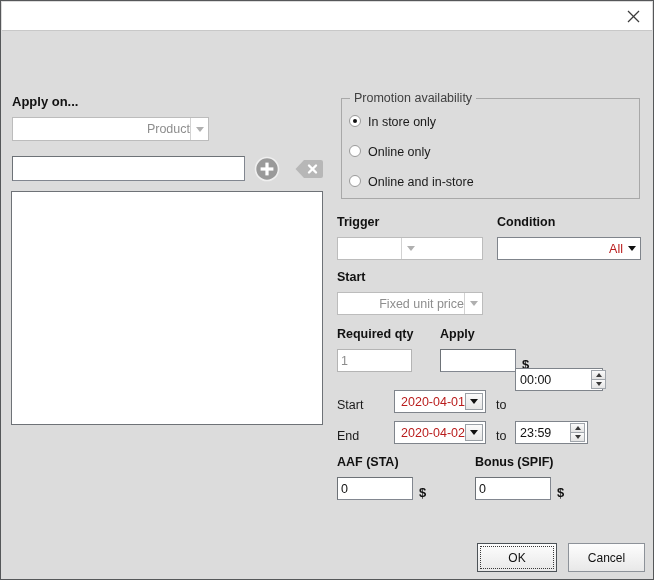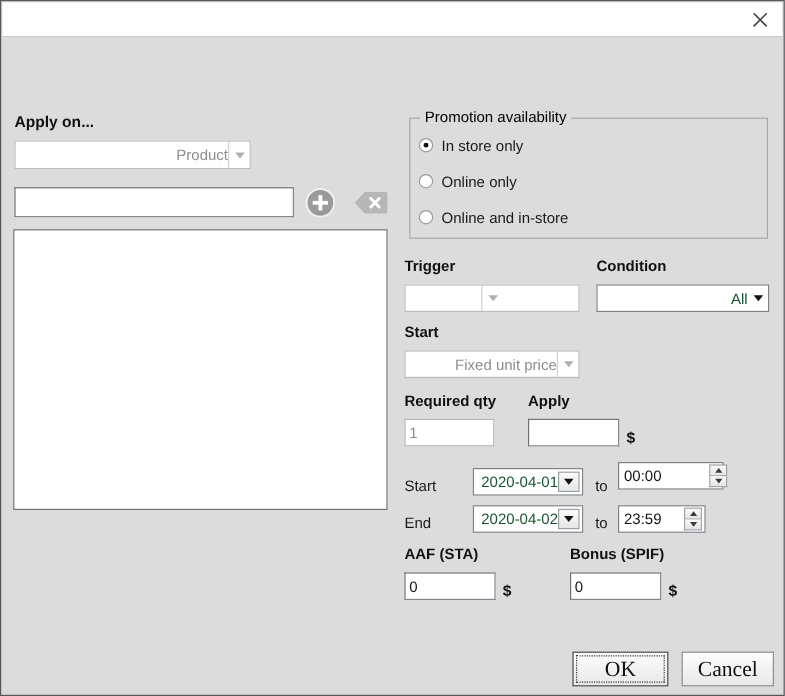--- a/index.html
+++ b/index.html
@@ -95,21 +95,21 @@
     background: #ffffff;
     border: 1px solid #7f848b;
     display: flex;
     align-items: center;
     text-align: right;
   }
   .combo .ctext {
     flex: 1 1 auto;
     padding-left: 4px;
     font-size: 12.5px;
-    color: #14532d;
+    color: #b91c1c;
     white-space: nowrap;
     overflow: hidden;
   }
   .combo .carrow {
     width: 17px;
     height: 100%;
     display: flex;
     align-items: center;
     justify-content: center;
     flex: 0 0 auto;
@@ -190,21 +190,21 @@
     border: 1px solid #a8a8a8;
     background: transparent;
   }
   .fieldset-legend {
     position: absolute;
     top: -8px;
     left: 8px;
     background: #dcdcdc;
     padding: 0 4px;
     font-size: 12.5px;
-    color: #000000;
+    color: #404040;
     white-space: nowrap;
   }
   .radio-row {
     position: absolute;
     display: flex;
     align-items: flex-start;
     cursor: pointer;
   }
   .radio-mark {
     width: 12px;
@@ -249,22 +249,22 @@
     cursor: pointer;
     display: block;
   }
 
   
   .dlgbtn {
     position: absolute;
     box-sizing: border-box;
     background: linear-gradient(#fdfdfd, #e8e8e8);
     border: 1px solid #8d9299;
-    font-family: Liberation Serif, serif;
-    font-size: 18px;
+    font-family: Liberation Sans, sans-serif;
+    font-size: 12px;
     color: #111111;
     display: flex;
     align-items: center;
     justify-content: center;
     cursor: pointer;
   }
   .dlgbtn.focused {
     border: 1px solid #4c5257;
   }
   .dlgbtn.focused .focusring {
@@ -378,21 +378,21 @@
   <span class="dollar" style="left:521px; top:356px;">$</span>
 
   <div class="lbl-plain" style="left:336px; top:397px;">Start</div>
   <div class="combo btnstyle" style="left:393px; top:389px; width:92px; height:23px;">
     <span class="ctext">2020-04-01</span>
     <span class="carrow">
         <i class="tri"></i>
       </span>
   </div>
   <div class="lbl-plain" style="left:495px; top:397px;">to</div>
-  <div class="spinner" style="left:514px; top:384px; width:88px; height:23px;gap:40px;">
+  <div class="spinner" style="left:514px; top:367px; width:88px; height:23px;gap:40px;">
     <span class="stext">00:00</span>
     <span class="sbtns">
       <span class="sbtn">
           <i class="tri-up"></i>
         </span>
       <span class="sbtn">
           <i class="tri-dn"></i>
         </span>
     </span>
   </div>

